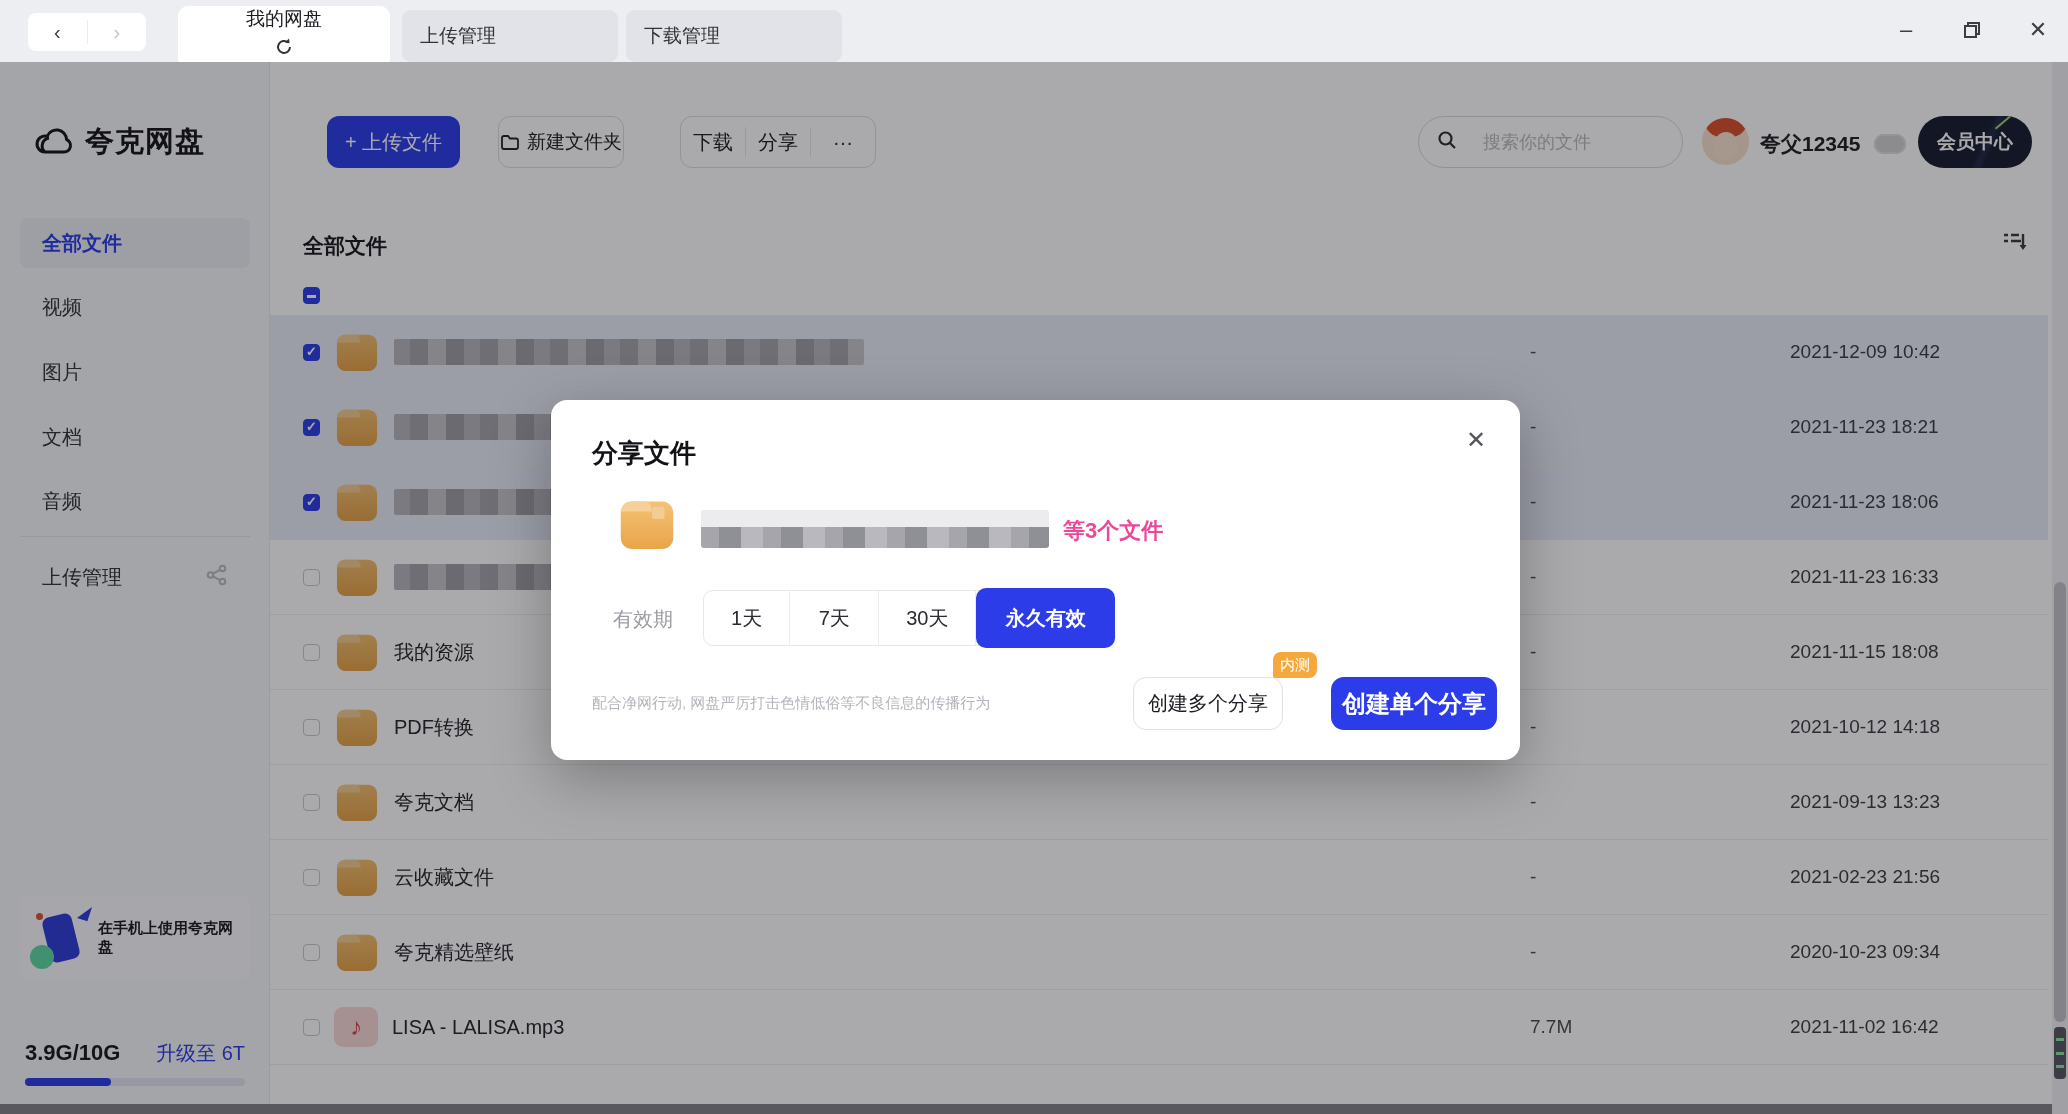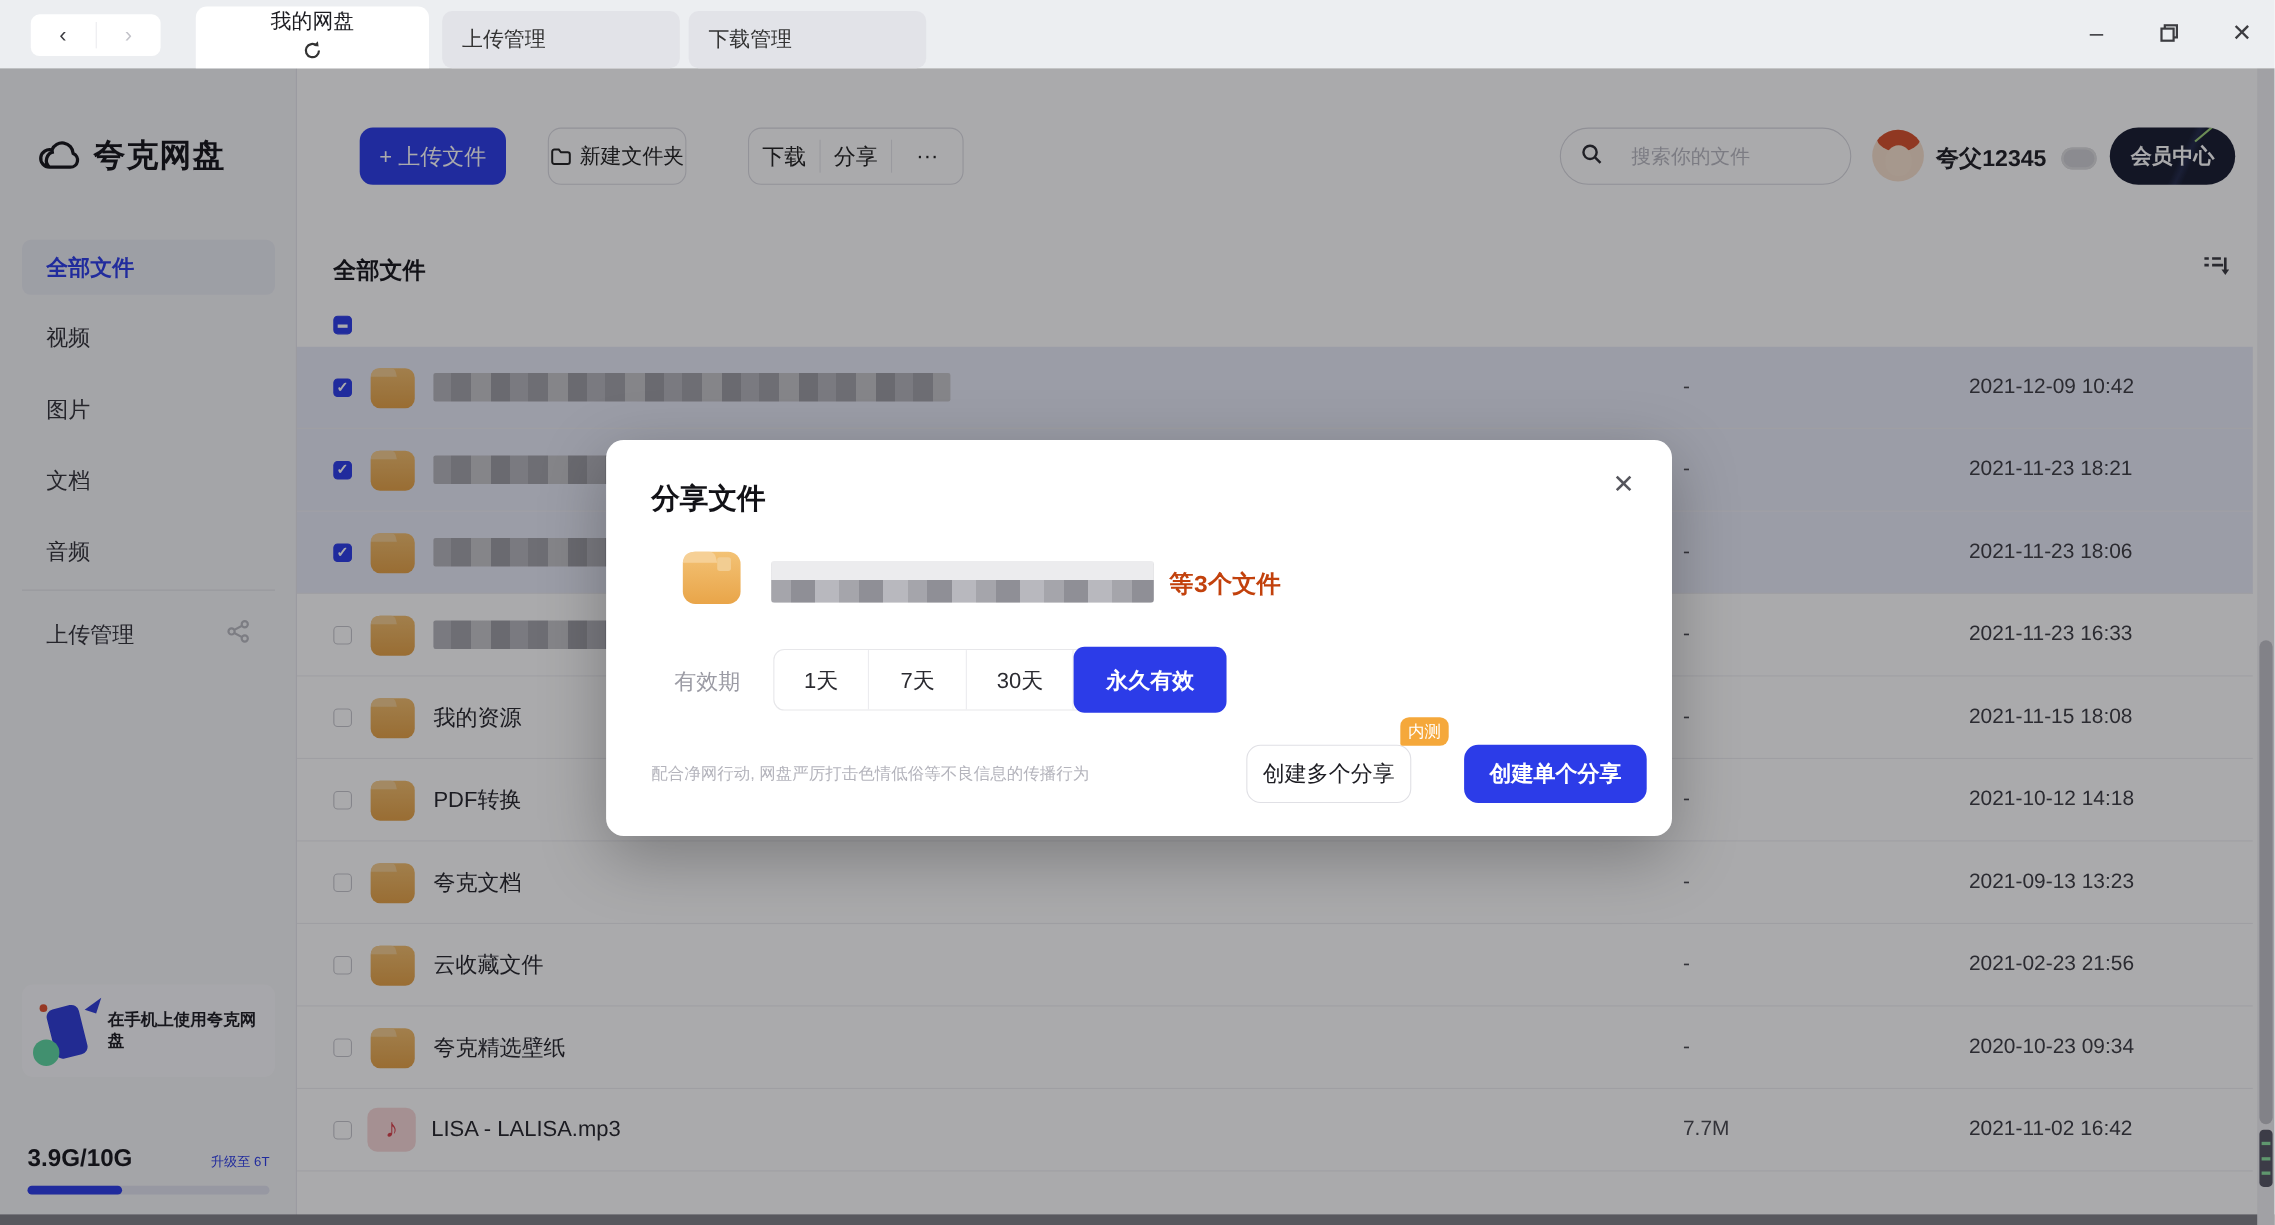--- a/index.html
+++ b/index.html
@@ -39,21 +39,21 @@
   .promo { position:absolute; left:20px; top:833px; width:230px; height:84px; background:#fbfbfd; border-radius:10px;
            display:flex; align-items:center; padding:0 10px; gap:6px; }
   .promo-art { position:relative; width:62px; height:64px; flex:none; }
   .p-phone { position:absolute; left:16px; top:10px; width:30px; height:46px; background:#2e3cd8; border-radius:7px; transform:rotate(-14deg); }
   .p-tri { position:absolute; right:2px; top:0; width:0; height:0; border-left:11px solid transparent; border-bottom:15px solid #2e3cd8; transform:rotate(18deg); }
   .p-ball { position:absolute; left:0; bottom:0; width:24px; height:24px; border-radius:50%; background:#5fd8a2; }
   .p-dot { position:absolute; left:6px; top:8px; width:7px; height:7px; border-radius:50%; background:#e0502e; }
   .promo-text { font-size:15px; font-weight:bold; color:#1c1c22; line-height:1.3; }
   .storage-line { position:absolute; left:25px; top:978px; width:220px; display:flex; align-items:baseline; justify-content:space-between; }
   .storage-used { font-size:22px; font-weight:bold; color:#17171c; }
-  .upgrade { font-size:12px; color:#2c3ce8; cursor:pointer; }
+  .upgrade { font-size:20px; color:#2c3ce8; cursor:pointer; }
   .sbar { position:absolute; left:25px; top:1016px; width:220px; height:8px; border-radius:4px; background:#e2e4f0; }
   .sbar-fill { height:8px; border-radius:4px; background:#2c3ce8; }
 
   
   .main { position:absolute; left:270px; top:0; width:1798px; height:1052px; background:#fff; }
   .btn-upload { position:absolute; left:57px; top:54px; width:133px; height:52px; background:#2c3ce8; color:#fff;
                 border:none; border-radius:12px; font-size:20px; font-family:inherit; cursor:pointer; }
   .btn-newfolder { position:absolute; left:228px; top:54px; width:126px; height:52px; background:#fff; color:#222;
                    border:1px solid #dcdce2; border-radius:12px; font-size:19px; font-family:inherit; cursor:pointer;
                    display:flex; align-items:center; justify-content:center; gap:7px; }
@@ -113,36 +113,36 @@
 
   
   .dialog { position:absolute; left:551px; top:400px; width:969px; height:360px; background:#fff; border-radius:16px;
             box-shadow:0 18px 60px rgba(0,0,0,.28); z-index:60; }
   .dlg-title { position:absolute; left:41px; top:36px; font-size:26px; font-weight:bold; color:#121217; }
   .dlg-close { position:absolute; right:34px; top:26px; font-size:24px; color:#55555c; cursor:pointer; }
   .dlg-folder { position:absolute; left:66px; top:96px; }
   .dlg-blur { position:absolute; left:150px; top:110px; width:348px; height:38px; border-radius:3px;
               background:linear-gradient(180deg,#ececee 0 45%,transparent 45%),
                          repeating-linear-gradient(90deg,#a5a5ab 0 18px,#8f8f96 18px 40px,#b8b8be 40px 62px);}
-  .dlg-suffix { position:absolute; left:512px; top:116px; font-size:22px; font-weight:bold; color:#c2410c;font-family:Liberation Mono, monospace; }
+  .dlg-suffix { position:absolute; left:512px; top:116px; font-size:22px; font-weight:bold; color:#ec4899; }
   .dlg-validity-label { position:absolute; left:62px; top:206px; font-size:20px; color:#9b9ba4; }
   .seg { position:absolute; left:152px; top:190px; width:412px; height:56px; border:1px solid #e7e7ea; border-radius:10px;
          display:flex; background:#fff; }
   .seg-item { display:flex; align-items:center; justify-content:center; font-size:20px; color:#2a2a30; cursor:pointer;
               border-right:1px solid #ececef; }
   .seg-item:nth-child(1){ width:87px; } .seg-item:nth-child(2){ width:90px; } .seg-item:nth-child(3){ width:98px; }
   .seg-item:nth-child(4){ width:137px; border-right:none; }
   .seg-item.on { background:#2c3ce8; color:#fff; font-weight:bold; border-radius:10px; margin:-3px -1px -3px 0; width:140px; }
   .dlg-note { position:absolute; left:41px; top:294px; font-size:15px; color:#b4b4bc; }
   .btn-multi { position:absolute; left:582px; top:277px; width:150px; height:53px; background:#fff; border:1px solid #e0e0e5;
                border-radius:13px; font-size:20px; color:#1d1d23; font-family:inherit; cursor:pointer; }
   .beta { position:absolute; left:722px; top:252px; width:44px; height:26px; background:#f5a83b; color:#fff; font-size:15px;
           border-radius:8px 8px 8px 2px; display:flex; align-items:center; justify-content:center; }
   .btn-single { position:absolute; left:780px; top:277px; width:166px; height:53px; background:#2c3ce8; border:none;
-                border-radius:13px; font-size:20px; font-weight:bold; color:#fff; font-family:inherit; cursor:pointer; }
+                border-radius:13px; font-size:24px; font-weight:bold; color:#fff; font-family:inherit; cursor:pointer; }
 </style>
 </head>
 <body>
 
 <div id="stage">
 
   <div class="titlebar">
     <div class="navgroup">
       <span class="navbtn">‹</span>
       <span class="navdiv"></span>

